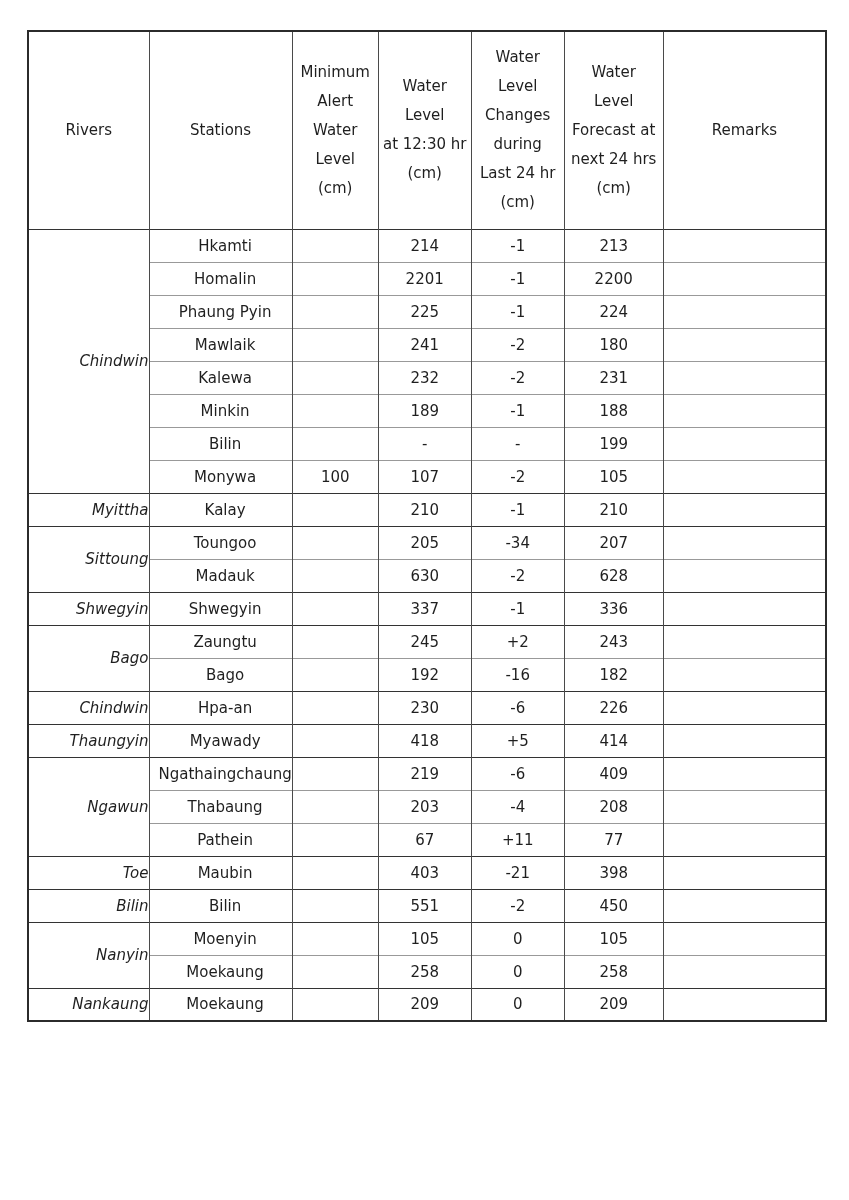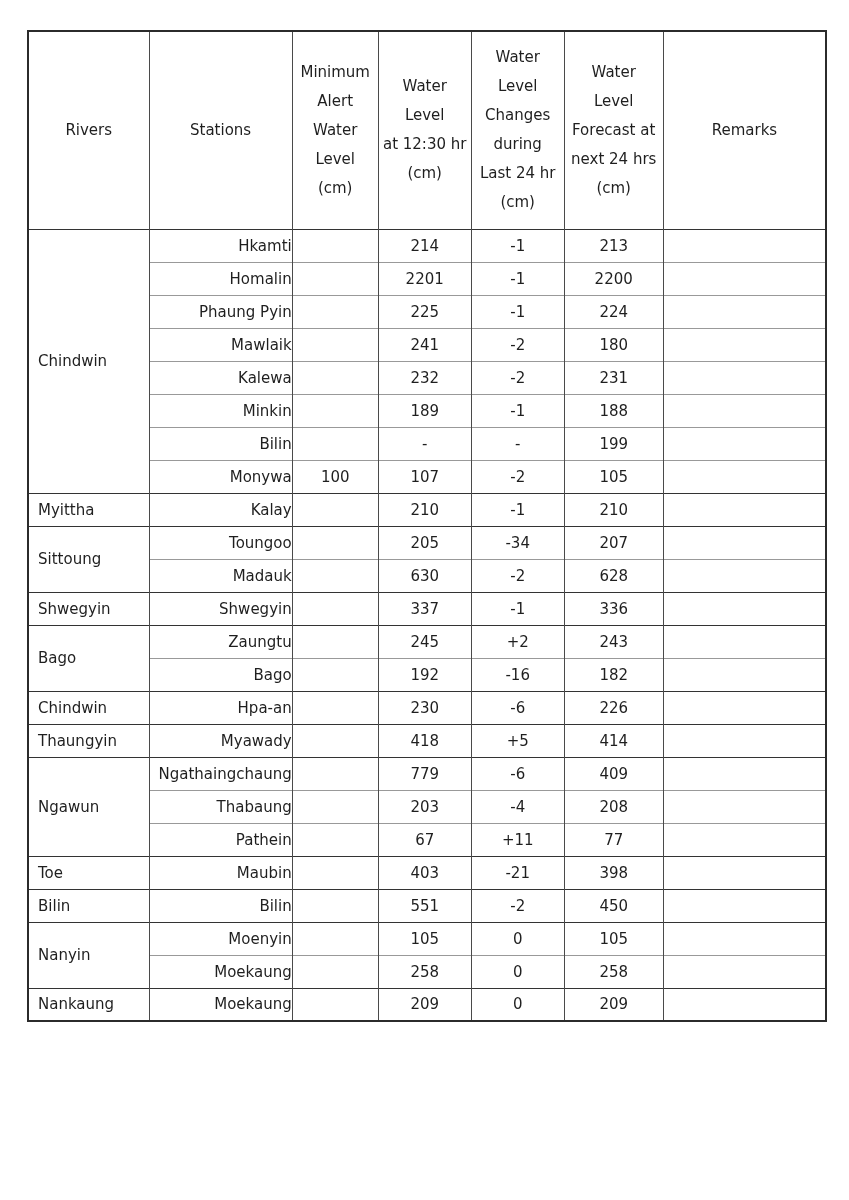--- a/index.html
+++ b/index.html
@@ -38,26 +38,27 @@
     border-top: none;
     text-align: center;
     vertical-align: middle;
     white-space: pre-line;
     line-height: 29px;
     padding: 0 2px;
   }
   .wl-table tbody tr { height: 33px; }
   .wl-table tbody tr.group-start td { border-top: 1px solid #333333; }
   td.river-cell {
-    text-align: left;
+    text-align: right;
     vertical-align: middle;
     padding: 0 0 0 9px;
+    font-style: italic;
   }
   td.station-cell {
-    text-align: right;
+    text-align: center;
     vertical-align: middle;
     padding: 0 0 0 9px;
   }
   td.num-cell {
     text-align: center;
     vertical-align: middle;
     padding: 0;
   }
   td.remarks-cell {
     padding: 0;
@@ -235,21 +236,21 @@
           <td class="num-cell"></td>
           <td class="num-cell">418</td>
           <td class="num-cell">+5</td>
           <td class="num-cell">414</td>
           <td class="remarks-cell"></td>
         </tr>
         <tr class="group-start">
           <td class="river-cell" rowspan="3">Ngawun</td>
           <td class="station-cell">Ngathaingchaung</td>
           <td class="num-cell"></td>
-          <td class="num-cell">779</td>
+          <td class="num-cell">219</td>
           <td class="num-cell">-6</td>
           <td class="num-cell">409</td>
           <td class="remarks-cell"></td>
         </tr>
         <tr>
           <td class="station-cell">Thabaung</td>
           <td class="num-cell"></td>
           <td class="num-cell">203</td>
           <td class="num-cell">-4</td>
           <td class="num-cell">208</td>

